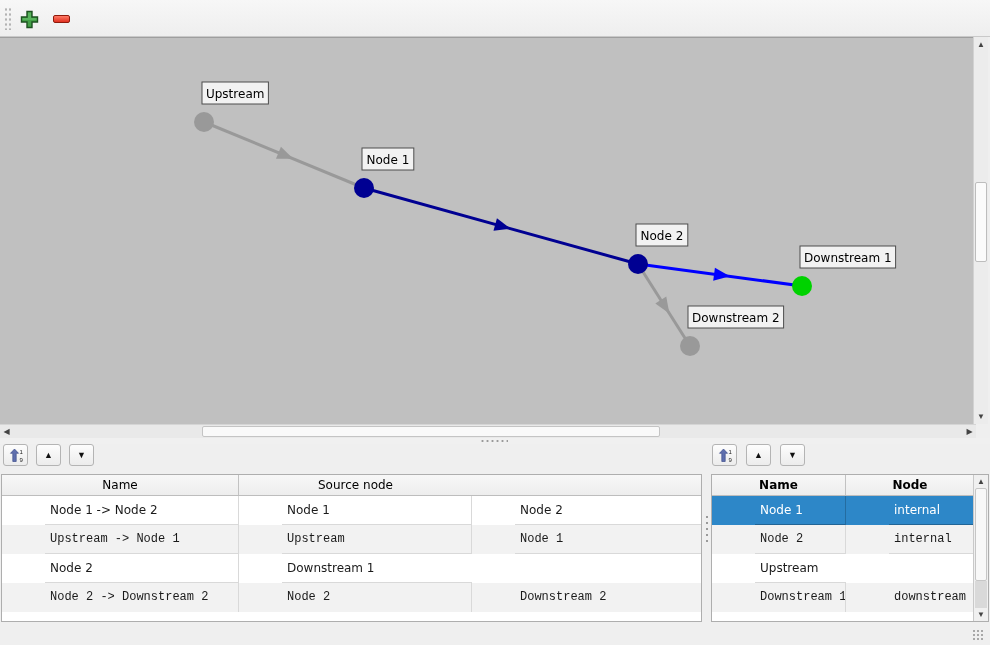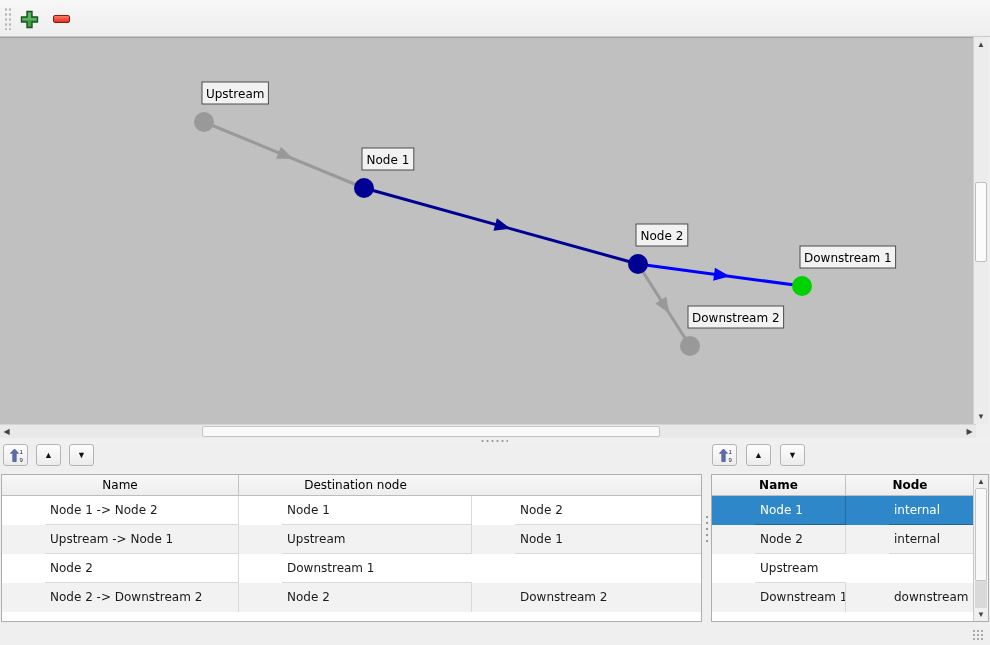--- a/index.html
+++ b/index.html
@@ -102,21 +102,21 @@
   .thead { display: grid; height: 21px; background: linear-gradient(#f7f7f7,#ededed); border-bottom: 1px solid #bdbdbd; }
   .edges-table .thead, .edges-table .trow { grid-template-columns: 237px 233px 229px; }
   .nodes-table .thead, .nodes-table .trow { grid-template-columns: 134px 128px; }
   .hcell {
     text-align: center; line-height: 20px; color: #000;
     border-right: 1px solid #c2c2c2; overflow: hidden; white-space: nowrap;
   }
   .hcell:last-child { border-right: none; }
   .nodes-table .hcell { font-weight: bold; }
   .trow { display: grid; height: 29px; background: #ffffff; }
-  .trow.alt { background: #f2f2f2; }
+  .trow.alt { background: #f2f2f2; font-family: Liberation Mono, monospace; }
   .tcell {
     line-height: 28px; padding-left: 5px;
     border-right: 1px solid #d9d9d9; border-bottom: 1px solid #d9d9d9;
     overflow: hidden; white-space: nowrap; margin-left: 43px;
   }
   .trow:last-child .tcell { border-bottom: none; }
   .tcell:last-child { border-right: none; }
   .trow.sel .tcell { border-right-color: rgba(0,0,0,0.2); border-bottom-color: rgba(0,0,0,0.25); }
   .trow-empty { height: 9px; background: #ffffff; }
   
@@ -211,21 +211,21 @@
 <button class="small-btn" style="left:36px">
     <span>▲</span>
   </button>
 <button class="small-btn" style="left:69px">
     <span>▼</span>
   </button>
 
 <div class="table-box edges-table" id="edges-table">
   <div class="thead">
       <div class="hcell">Name</div>
-      <div class="hcell">Destination node</div>
+      <div class="hcell">Source node</div>
     </div>
   <div class="tbody">
       <div class="trow">
         <div class="tcell">Node 1 -&gt; Node 2</div>
         <div class="tcell">Node 1</div>
         <div class="tcell">Node 2</div>
       </div>
       <div class="trow alt">
         <div class="tcell">Upstream -&gt; Node 1</div>
         <div class="tcell">Upstream</div>

